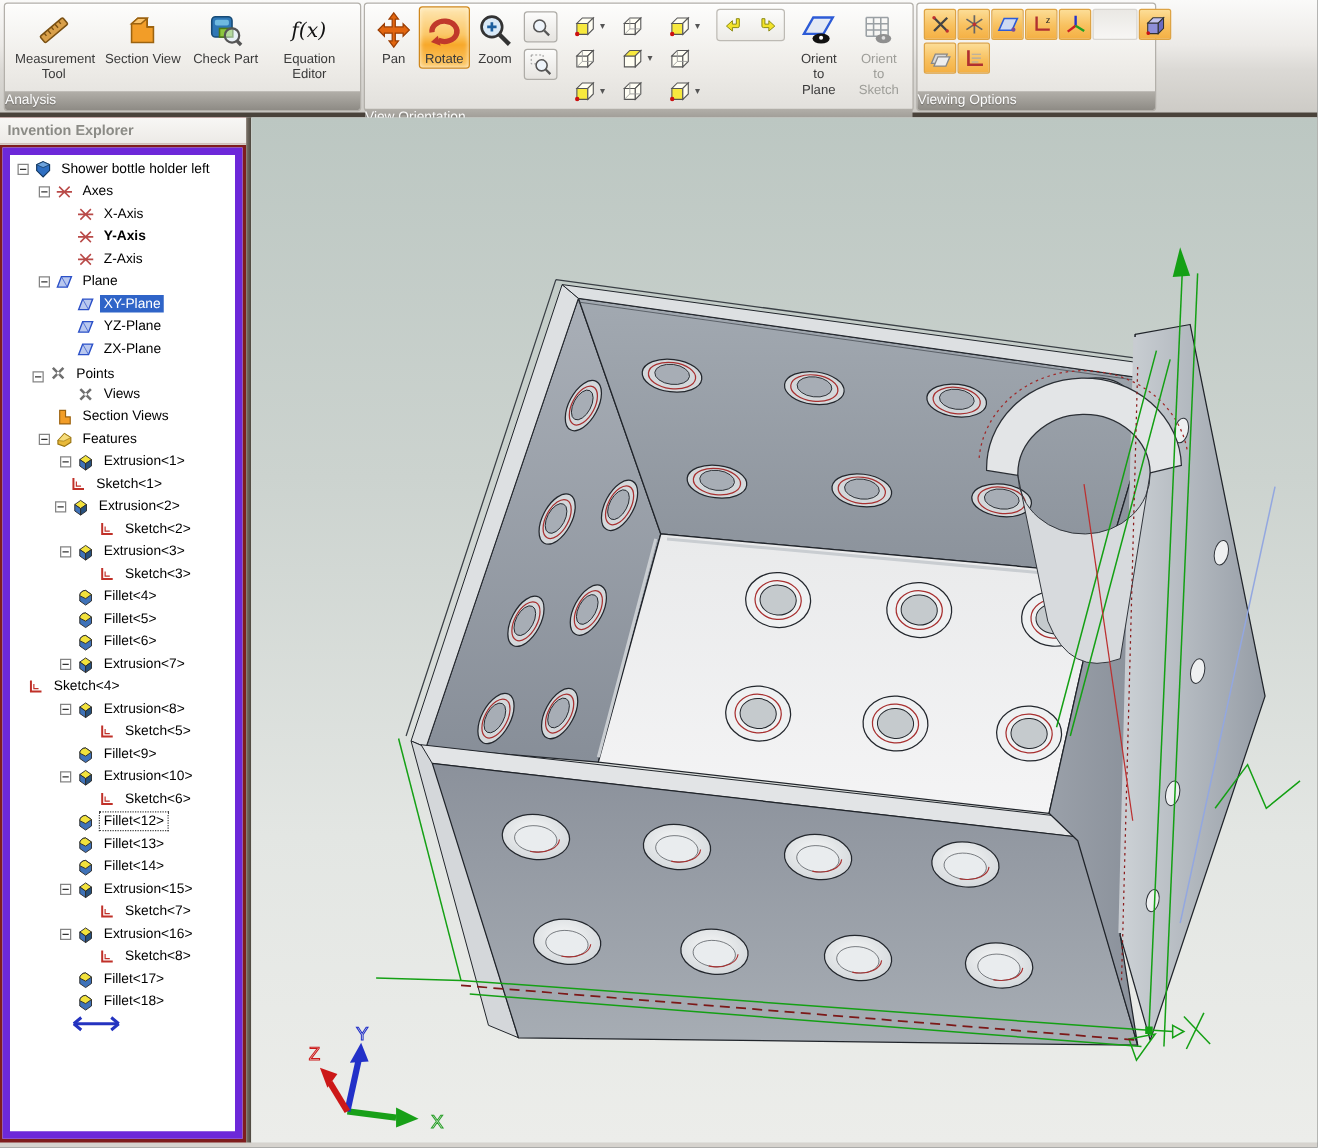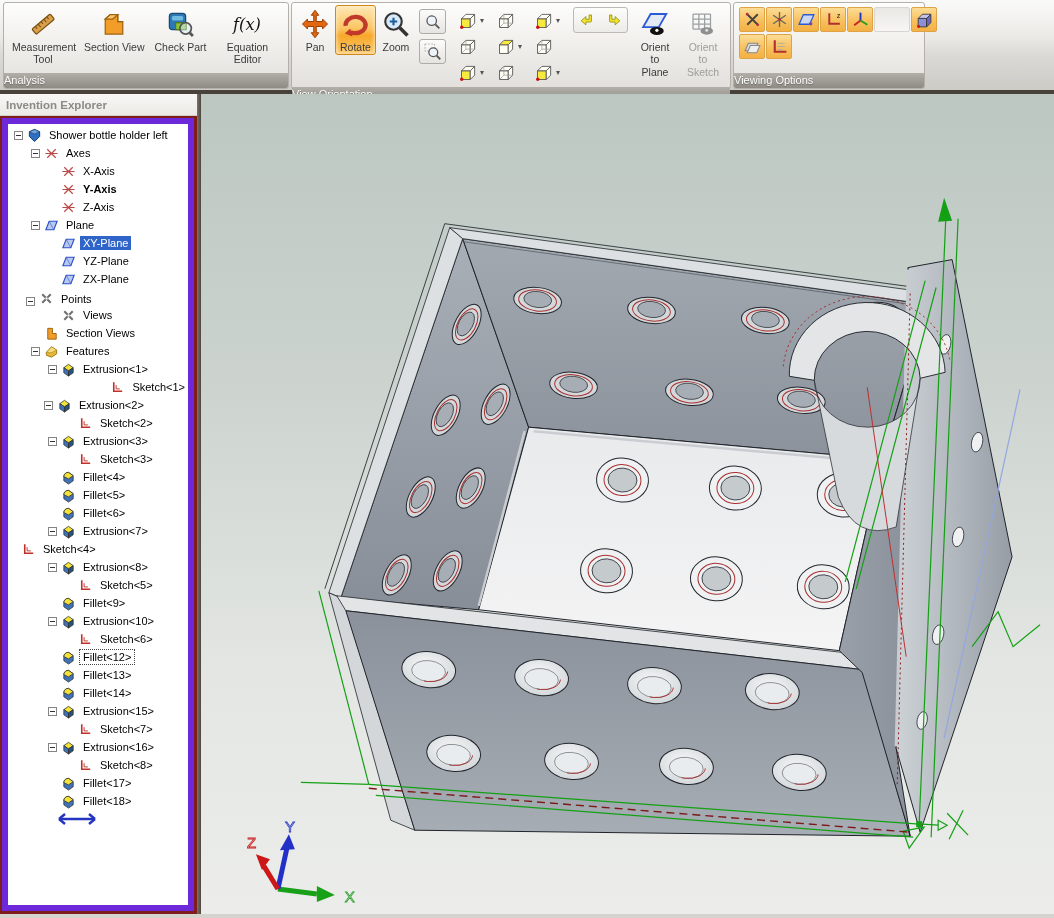--- a/index.html
+++ b/index.html
@@ -548,21 +548,21 @@
             </svg>
     <span class="tlabel">Features</span>
   </div>
           <div class="tree-row" style="padding-left: 40px;">
     <span class="exp"></span>
     <svg class="ticon">
               <use href="#sym-extrusion"></use>
             </svg>
     <span class="tlabel">Extrusion&lt;1&gt;</span>
   </div>
-          <div class="tree-row" style="padding-left: 34px; justify-content: flex-end;">
+          <div class="tree-row" style="padding-left: 34px;">
     <span class="exp-empty"></span>
     <svg class="ticon">
               <use href="#sym-sketch"></use>
             </svg>
     <span class="tlabel">Sketch&lt;1&gt;</span>
   </div>
           <div class="tree-row" style="padding-left: 36px;">
     <span class="exp"></span>
     <svg class="ticon">
               <use href="#sym-extrusion"></use>

